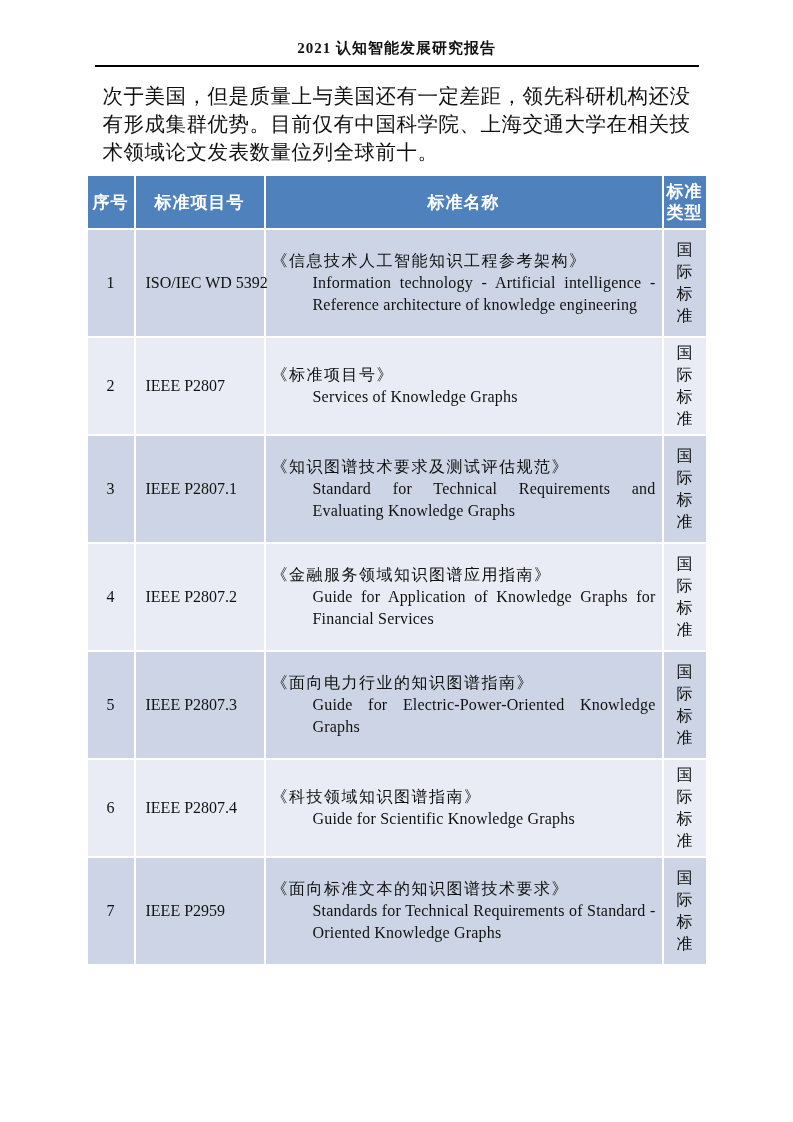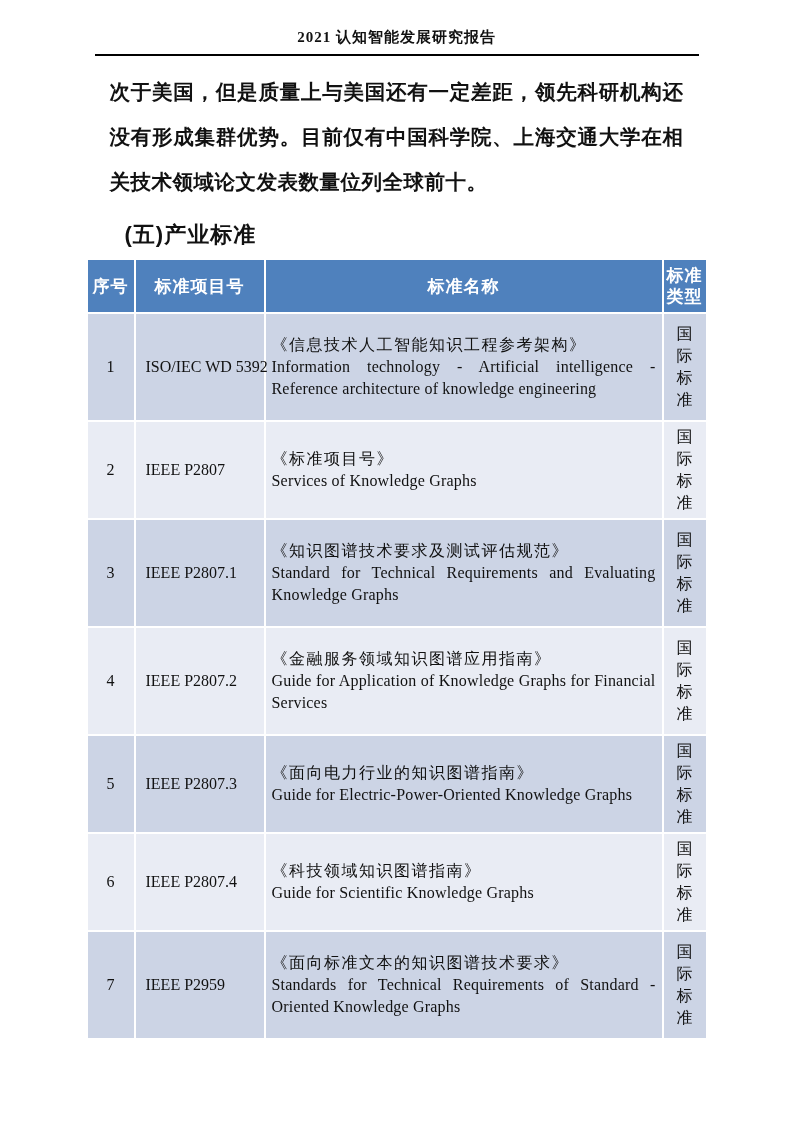--- a/index.html
+++ b/index.html
@@ -13,44 +13,43 @@
     height: 1122px;
     margin: 0 auto;
     background: #ffffff;
     font-family: "Liberation Serif", "DejaVu Serif", serif;
     color: #111111;
     overflow: hidden;
   }
   
   .doc-header {
     width: 604px;
-    margin: 4px auto;
+    margin: 15px auto;
     padding-top: 24px;
   }
   .doc-header-title {
     text-align: center;
     font-size: 15px;
     font-weight: bold;
     letter-spacing: 1px;
     padding-bottom: 7px;
     border-bottom: 2px solid #000000;
   }
   
   .text-col {
     width: 604px;
     margin: 0 auto;
   }
   .body-para {
     font-size: 20.5px;
-    line-height: 45px;
+    line-height: 28px;
     text-align: justify;
     text-align-last: left;
-    margin: 15px;
+    margin: 8px;
     letter-spacing: 0.5px;
-    font-weight: bold;
   }
   .para-1 { margin-top: 14px; }
   .para-indent { text-indent: 2em; }
   .section-heading {
     font-family: "Liberation Sans", "DejaVu Sans", sans-serif;
     font-size: 22px;
     font-weight: 700;
     margin: 7px 0 8px 0;
     text-indent: 30px;
     letter-spacing: 1px;
@@ -90,20 +89,21 @@
   table.std-table tbody tr:nth-child(even) td { background: var(--row-even, #e9ecf4); }
   .c-no   { text-align: center; }
   .c-code { text-align: left; padding-left: 10px !important; white-space: nowrap; }
   .c-name { text-align: left; }
   .c-type { text-align: center; padding: 4px 10px !important; }
   .name-zh { letter-spacing: 1.5px; }
   .name-en {
     text-align: justify;
     text-align-last: left;
     letter-spacing: 0.2px;
+    margin-left: 41px;
   }
   
   .page-number {
     position: absolute;
     top: 1022px;
     left: 16px;
     width: 100%;
     text-align: right;
     font-size: 14px;
   }
@@ -113,21 +113,20 @@
 
 <div class="page">
 
   <div class="doc-header">
     <div class="doc-header-title">2021 认知智能发展研究报告</div>
   </div>
 
   <div class="text-col">
     <p class="body-para para-1">次于美国，但是质量上与美国还有一定差距，领先科研机构还没有形成集群优势。目前仅有中国科学院、上海交通大学在相关技术领域论文发表数量位列全球前十。</p>
 
-    <h2 class="section-heading">(五)产业标准</h2>
 
   </div>
 
 
   <table class="std-table">
     <colgroup>
       <col style="width:46px">
       <col style="width:128px">
       <col style="width:396px">
       <col style="width:42px">

